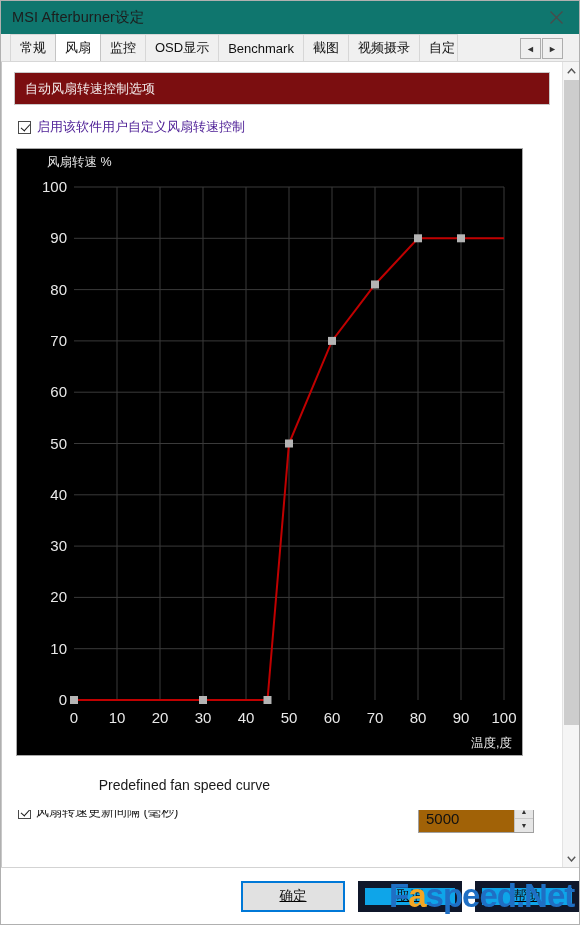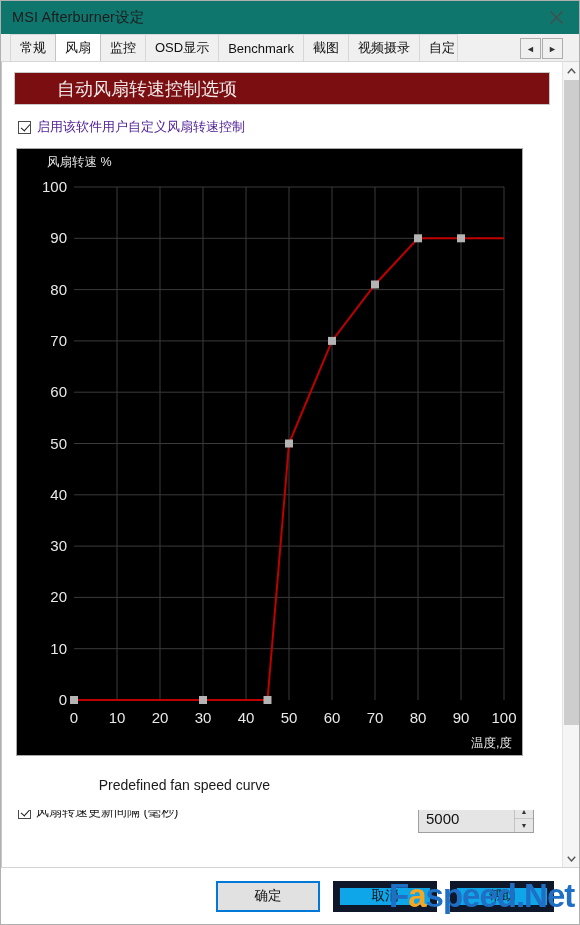--- a/index.html
+++ b/index.html
@@ -139,22 +139,21 @@
     height: 33px;
     background: #7b0e10;
     border: 1px solid #c9c9c9;
     display: flex;
     align-items: center;
     padding-left: 10px;
     margin-bottom: 13px;
   }
   #section-banner-text {
     color: #f2eaea;
-    font-size: 18px;
-    margin-left: 32px;
+    font-size: 13px;
   }
 
   
   #enable-row {
     display: flex;
     align-items: center;
     margin-bottom: 12px;
     padding-left: 4px;
     cursor: default;
   }
@@ -254,21 +253,21 @@
     font-size: 13px;
     color: #1a1a1a;
     display: flex;
     align-items: center;
   }
   #spin-wrap {
     position: absolute;
     left: 400px; top: -7px;
     width: 116px; height: 30px;
     border: 1px solid #a0a0a0;
-    background: #e5e5e5;
+    background: #a16207;
     display: flex;
     align-items: center;
     overflow: hidden;
   }
   #spin-value {
     flex: 1 1 auto;
     padding-left: 7px;
     font-size: 15px;
     color: #111;
   }
@@ -292,22 +291,23 @@
 
   
   #footer {
     flex: 0 0 57px;
     height: 57px;
     background: #ffffff;
     border-top: 1px solid #d3d3d3;
     display: flex;
     align-items: center;
     justify-content: flex-end;
-    padding-right: 25px;
-    position: relative;
+    padding-right: 0;
+    position: relative;
+    text-decoration: underline;
   }
   .dlg-btn {
     width: 104px; height: 31px;
     background: #0ea5e9;
     border: 7px solid #0f172a;
     font-size: 13.5px;
     color: #111;
     display: flex; align-items: center; justify-content: center;
     margin-left: 13px;
     cursor: default;

